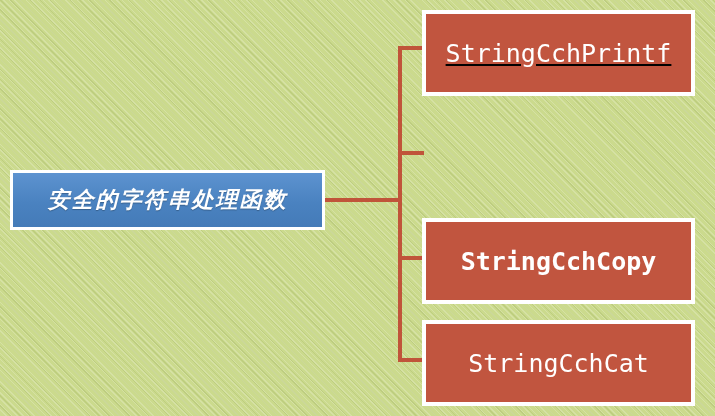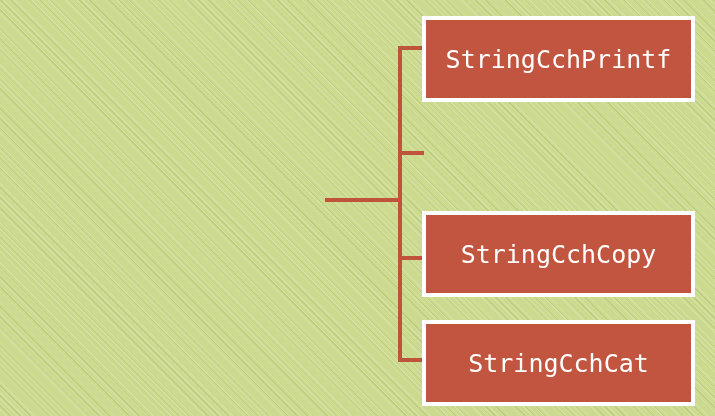--- a/index.html
+++ b/index.html
@@ -86,41 +86,44 @@
     justify-content: center;
   }
   .leaf-label {
     color: #ffffff;
     font-family: "DejaVu Sans Mono", monospace;
     font-size: 25px;
     letter-spacing: 0px;
     white-space: nowrap;
   }
 
-  #leaf-0 { top: 16px; }
+  #leaf-0 { top: 10px; text-decoration: underline; }
   #leaf-1 { top: 110px; }
-  #leaf-2 { top: 211px; }
+  #leaf-2 { top: 218px; font-weight: bold; }
   #leaf-3 { top: 320px; }
 </style>
 </head>
 <body>
 
 <div id="canvas">
 
   <div id="bg-texture"></div>
 
   <div class="conn conn-h" style="left:325px; top:198px; width:77px;"></div>
 
   <div class="conn conn-v" style="left:398px; top:46px; height:316px;"></div>
 
   <div class="conn conn-h" style="left:398px; top:46px; width:26px;"></div>
   <div class="conn conn-h" style="left:398px; top:151px; width:26px;"></div>
   <div class="conn conn-h" style="left:398px; top:256px; width:26px;"></div>
   <div class="conn conn-h" style="left:398px; top:358px; width:26px;"></div>
 
+  <div id="root-node">
+    <span id="root-label">安全的字符串处理函数</span>
+  </div>
 
   <div class="leaf-node" id="leaf-0">
     <span class="leaf-label">StringCchPrintf</span>
   </div>
 
 
   <div class="leaf-node" id="leaf-2">
     <span class="leaf-label">StringCchCopy</span>
   </div>
 

